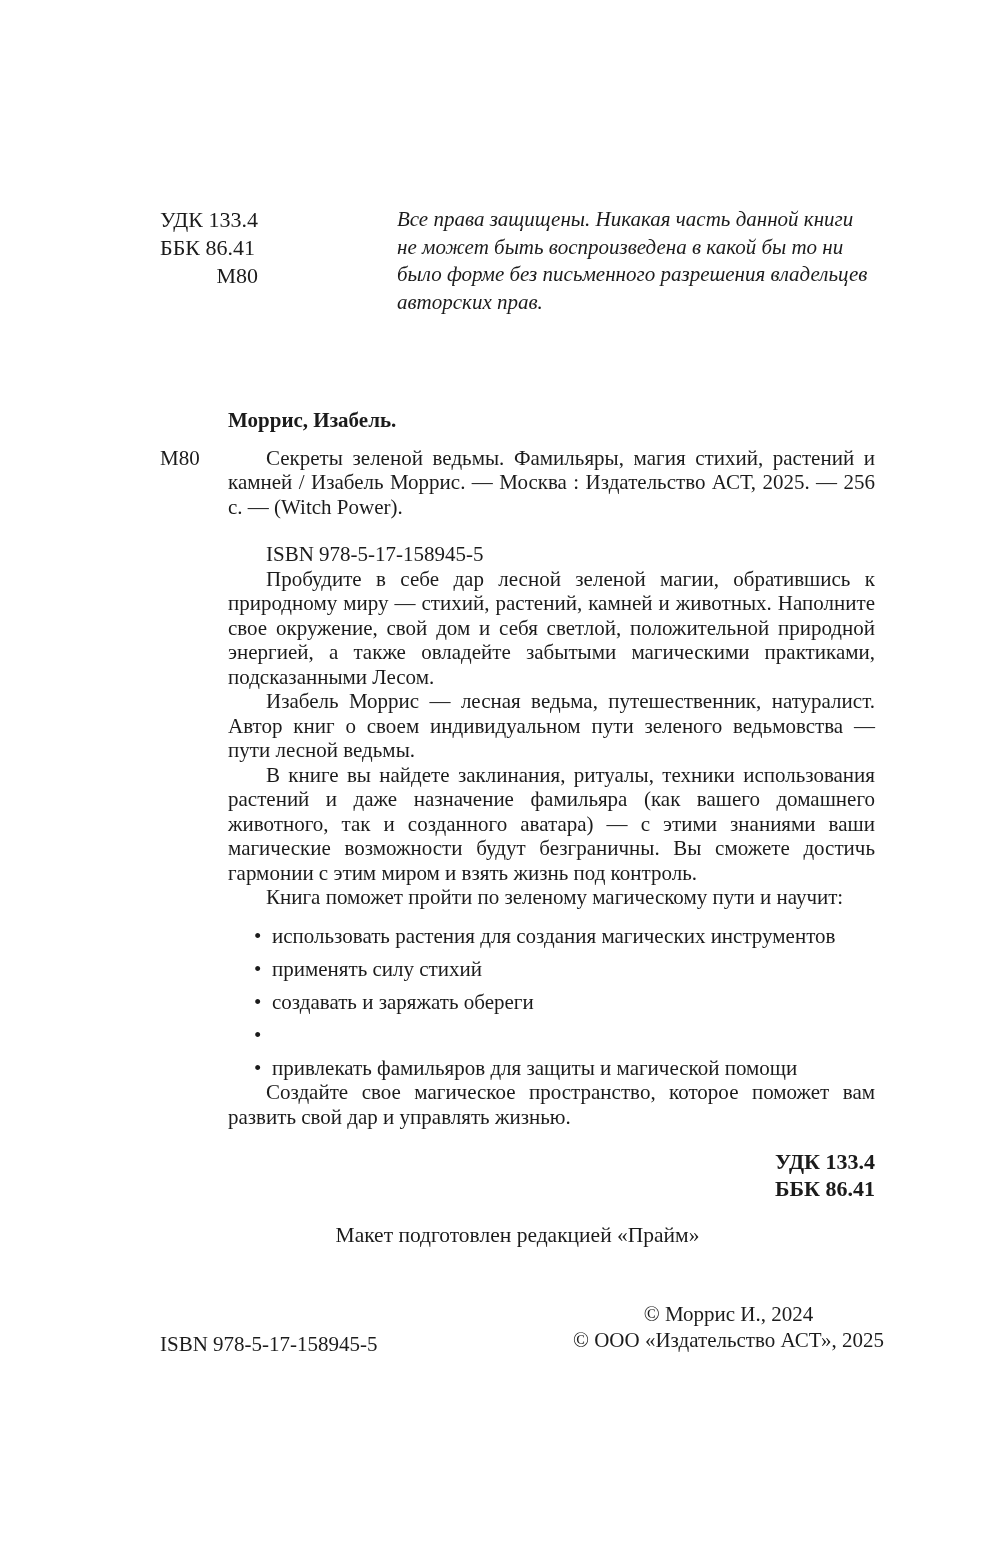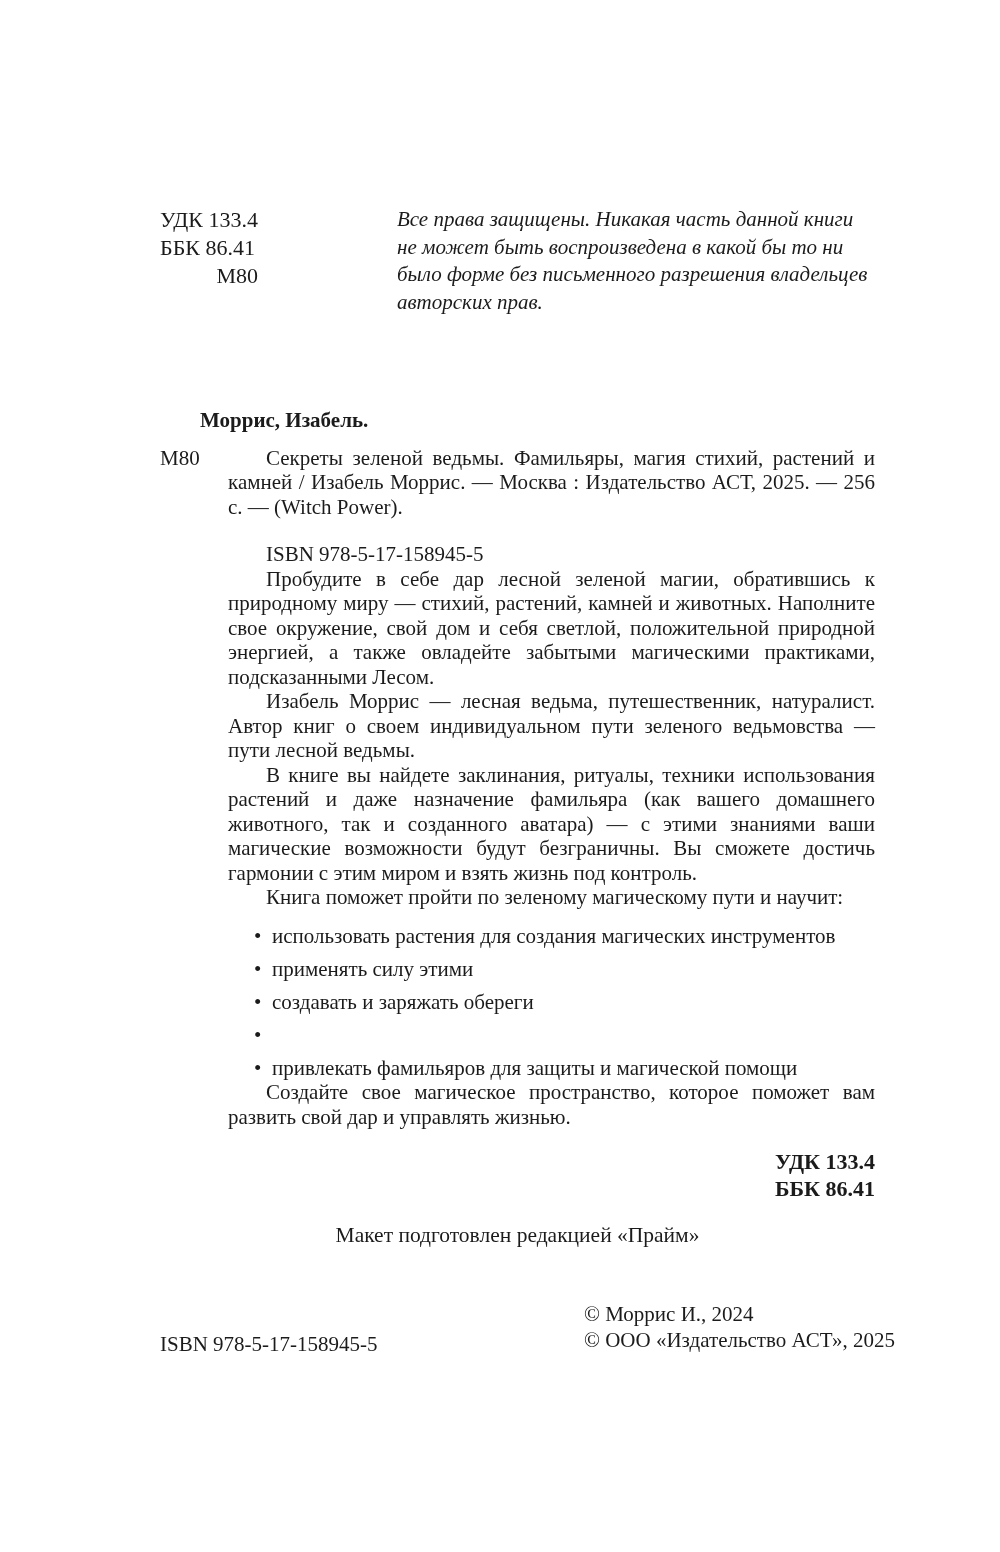--- a/index.html
+++ b/index.html
@@ -38,21 +38,21 @@
     width: 478px;
     font-style: italic;
     font-size: 21px;
     line-height: 27.5px;
     text-align: left;
     margin-left: auto;
   }
   
   .author-heading {
     margin-top: 92px;
-    margin-left: 40px;
+    margin-left: 68px;
     font-weight: bold;
     font-size: 21px;
     line-height: 24.5px;
   }
   .catalog {
     position: relative;
     margin-top: 13px;
   }
   .catalog .hang-code {
     position: absolute;
@@ -119,23 +119,24 @@
     line-height: 26px;
   }
   .isbn-bottom {
     position: absolute;
     left: 0;
     bottom: 4px;
     white-space: nowrap;
   }
   .copyrights {
     position: absolute;
-    left: 424px;
+    left: 413px;
     top: 0;
     white-space: nowrap;
+    text-align: center;
   }
 </style>
 </head>
 <body>
 
 <div class="page">
 
   <div class="top-row">
     <div class="codes-top">
       <div>УДК 133.4</div>
@@ -159,21 +160,21 @@
   <p class="body-par">В книге вы найдете заклинания, ритуалы, техники использования растений и даже назначение фамильяра (как вашего домашнего животного, так и созданного аватара) — с этими знаниями ваши магические возможности будут безграничны. Вы сможете достичь гармонии с этим миром и взять жизнь под контроль.</p>
   <p class="body-par">Книга поможет пройти по зеленому магическому пути и научит:</p>
 
   <ul class="bullets">
     <li>
       <span class="dot">•</span>
       <span>использовать растения для создания магических инструментов</span>
     </li>
     <li>
       <span class="dot">•</span>
-      <span>применять силу этими</span>
+      <span>применять силу стихий</span>
     </li>
     <li>
       <span class="dot">•</span>
       <span>создавать и заряжать обереги</span>
     </li>
     <li>
       <span class="dot">•</span>
     </li>
     <li>
       <span class="dot">•</span>

